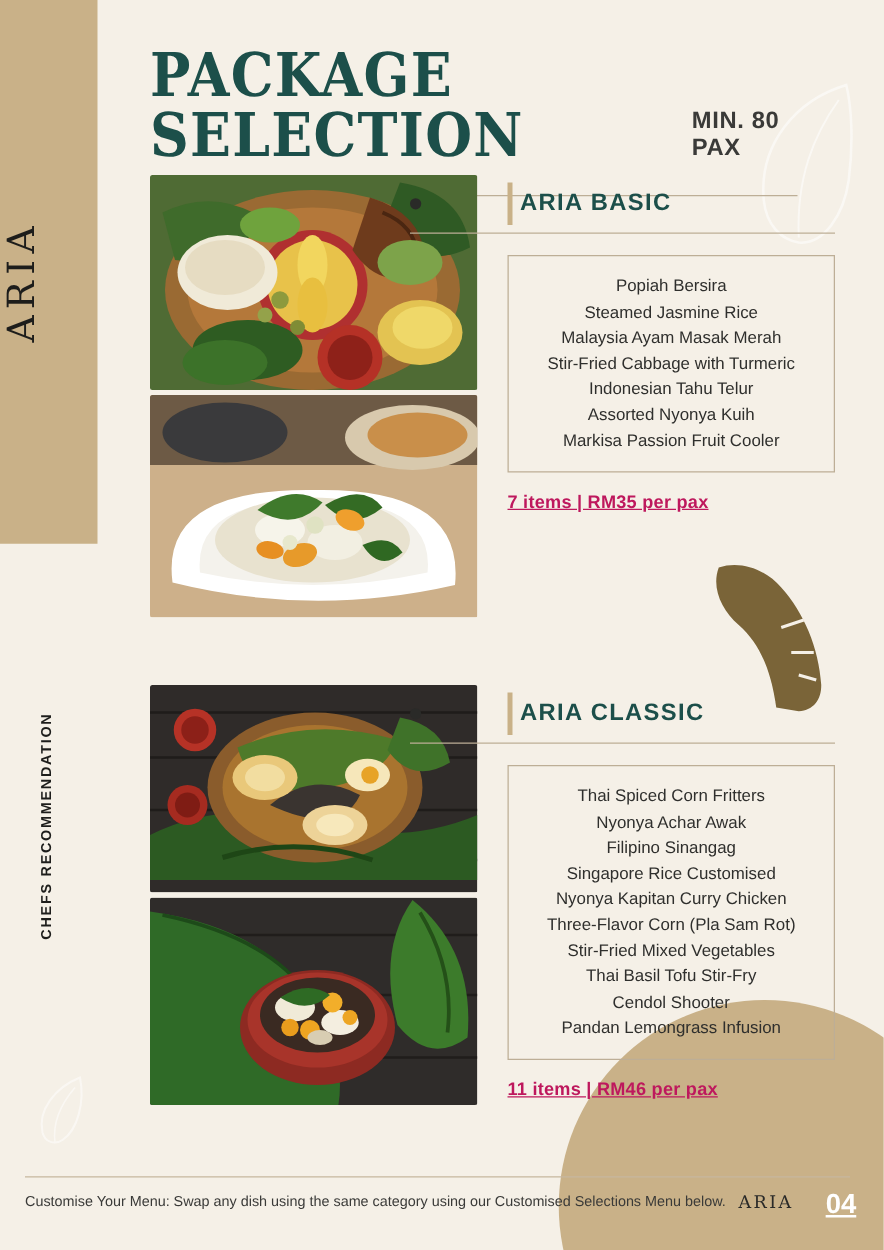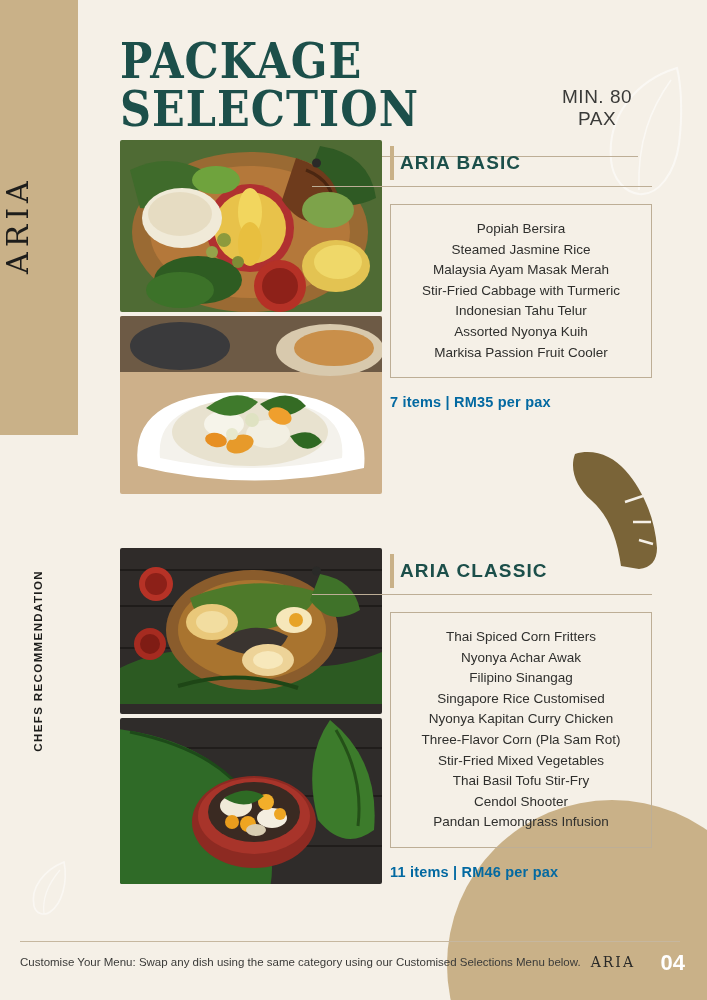--- a/index.html
+++ b/index.html
@@ -89,25 +89,24 @@
     font-size: 43px;
     letter-spacing: 1px;
     color: #1c4f4a;
     line-height: 1;
     font-weight: bold;
     transform: scaleY(1.12);
     transform-origin: bottom left;
   }
   .min-pax {
     font-size: 19px;
-    font-weight: normal;
+    font-weight: bold;
     color: #3a3a38;
     letter-spacing: .5px;
     padding-bottom: 4px;
-    text-align: center;
   }
   .header-rule {
     margin-top: 22px;
     border-top: 1px solid #b9a headers;
     border-top: 1px solid #bdae96;
     width: 518px;
   }
 
   
   .package {
@@ -126,21 +125,21 @@
   .photo {
     width: 262px;
     border-radius: 2px;
     overflow: hidden;
     position: relative;
   }
   .photo + .photo { margin-top: 4px; }
 
   .right-col {
     position: absolute;
-    left: 270px; top: 0;
+    left: 286px; top: 0;
     width: 262px;
   }
   .pkg-head {
     display: flex;
     align-items: center;
     gap: 10px;
     position: relative;
     padding-left: 10px;
     height: 46px;
   }
@@ -182,22 +181,23 @@
     font-size: 13.5px;
     color: #2f2f2d;
     line-height: 20.6px;
     white-space: nowrap;
     text-align: center;
   }
   .summary {
     margin-top: 16px;
     font-size: 14.5px;
     font-weight: bold;
-    color: #0369a1;
+    color: #be185d;
     letter-spacing: .2px;
+    text-decoration: underline;
   }
 
   
   .footer-rule {
     position: absolute;
     left: 20px; bottom: 58px;
     width: 660px;
     border-top: 1px solid #c6b79f;
   }
   .footer-note {
@@ -213,20 +213,21 @@
     font-size: 14px;
     letter-spacing: 2px;
     color: #2a2a28;
   }
   .page-num {
     position: absolute;
     right: 22px; bottom: 24px;
     font-size: 22px;
     font-weight: bold;
     color: #ffffff;
+    text-decoration: underline;
   }
 
   
   .ph { width: 100%; height: 100%; position: absolute; inset: 0; }
 </style>
 </head>
 <body>
 
 <div class="page">
 

